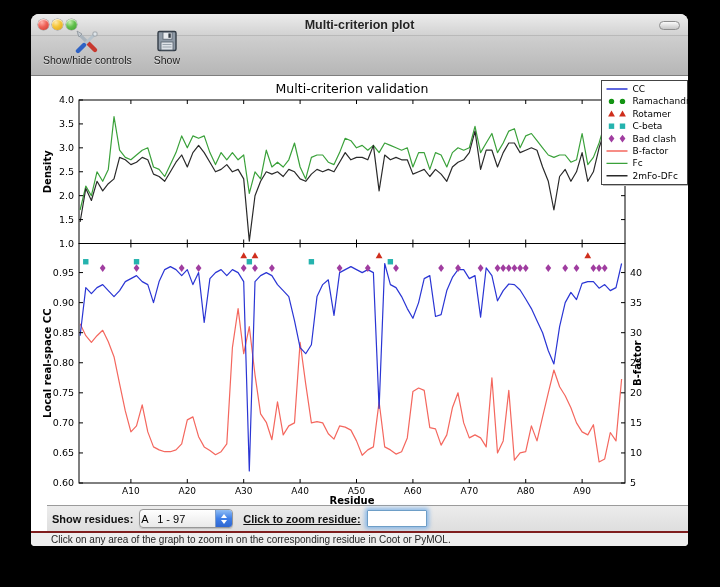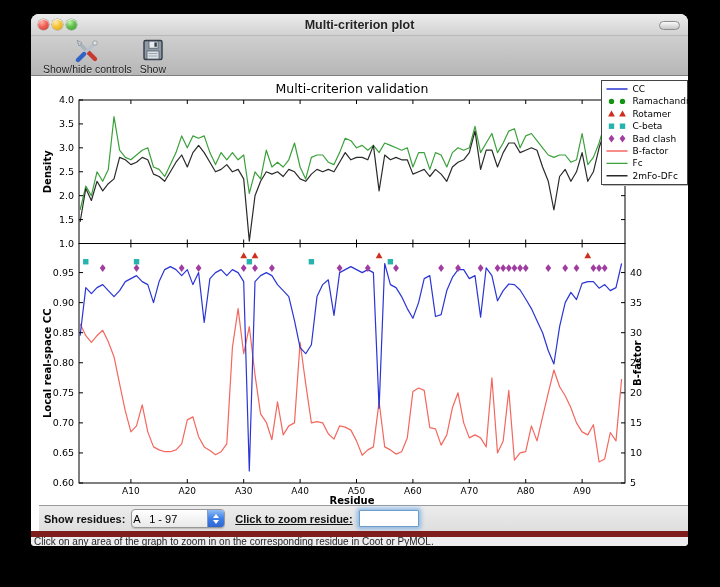--- a/index.html
+++ b/index.html
@@ -24,33 +24,33 @@
            box-shadow:inset 0 1px 1px rgba(255,255,255,.7), 0 0 0 .5px rgba(0,0,0,.35); }
   .light.red    { background:radial-gradient(circle at 35% 30%, #ffb3ac, #ee6156 45%, #c93a30); }
   .light.yellow { background:radial-gradient(circle at 35% 30%, #ffe9a8, #f5c434 45%, #d79d22); }
   .light.green  { background:radial-gradient(circle at 35% 30%, #c7f0b2, #61c04c 45%, #3f9a31); }
   .pill { position:absolute; right:8px; top:7px; width:21px; height:9px; border-radius:5px;
           background:linear-gradient(#fafafa,#c6c6c6); border:1px solid #8e8e8e; }
 
   .toolbar { position:absolute; left:0; top:22px; width:100%; height:40px;
              background:linear-gradient(#cfcfcf,#b6b6b6);
              border-bottom:1px solid #7e7e7e;
-             display:flex; align-items:flex-start; padding:1px 0 0 8px; }
+             display:flex; align-items:flex-end; padding:1px 0 8px 8px; gap:14px; }
   .tool { display:flex; flex-direction:column; align-items:center; padding:1px 4px;
           cursor:default; }
   .tool svg { display:block; }
   .tool-label { font-size:10.5px; color:#1c1c1c; margin-top:0px;
                 text-shadow:0 1px 0 rgba(255,255,255,.5); white-space:nowrap; }
 
   
   .figure { position:absolute; left:0; top:62px; width:657px; height:429px; background:#ffffff; }
   .figure svg { display:block; }
 
   
-  .controlbar { position:absolute; left:8px; top:491px; width:100%; height:26px;
+  .controlbar { position:absolute; left:16px; top:491px; width:100%; height:26px;
                 background:linear-gradient(#ececec,#dedede);
                 border-top:1px solid #9b9b9b;
                 display:flex; align-items:center; padding-left:5px; }
   .cb-label { font-size:11px; font-weight:bold; color:#111; white-space:nowrap; }
   .dropdown { position:relative; margin-left:6px; width:94px; height:19px;
               background:linear-gradient(#ffffff,#e9e9e9);
               border:1px solid #979797; border-radius:4px;
               box-shadow:0 1px 1px rgba(0,0,0,.15);
               display:flex; align-items:center; }
   .dd-text { font-size:11px; color:#000; padding-left:1px; white-space:pre;
@@ -63,22 +63,22 @@
                   border-right:3.5px solid transparent; display:block; }
   .dd-up   { border-bottom:4px solid #fff; }
   .dd-down { border-top:4px solid #fff; }
   .zoom-label { margin-left:10px;text-decoration:underline; }
   .zoom-input { margin-left:6px; width:60px; height:17px; border:1px solid #6e9ec7;
                 border-radius:1px; background:#fff; outline:none;
                 box-shadow:0 0 4px 2px rgba(116,174,232,.8); font-size:11px; padding:0 3px; }
 
   
   .statusbar { position:absolute; left:0; top:517px; width:100%; height:15px;
-               background:#eeeeee; border-top:6px solid #7f1d1d;
-               display:flex; align-items:center; padding-left:3px; }
+               background:#eeeeee; border-top:2px solid #7f1d1d;
+               display:flex; align-items:center; padding-left:20px; }
   .statusbar span { font-size:10px; color:#1f1f1f; white-space:nowrap; }
 
   
   text { font-family:"DejaVu Sans","Liberation Sans",sans-serif; fill:#000; }
 </style>
 </head>
 <body>
 
 <div class="stage">
   <div class="window">

